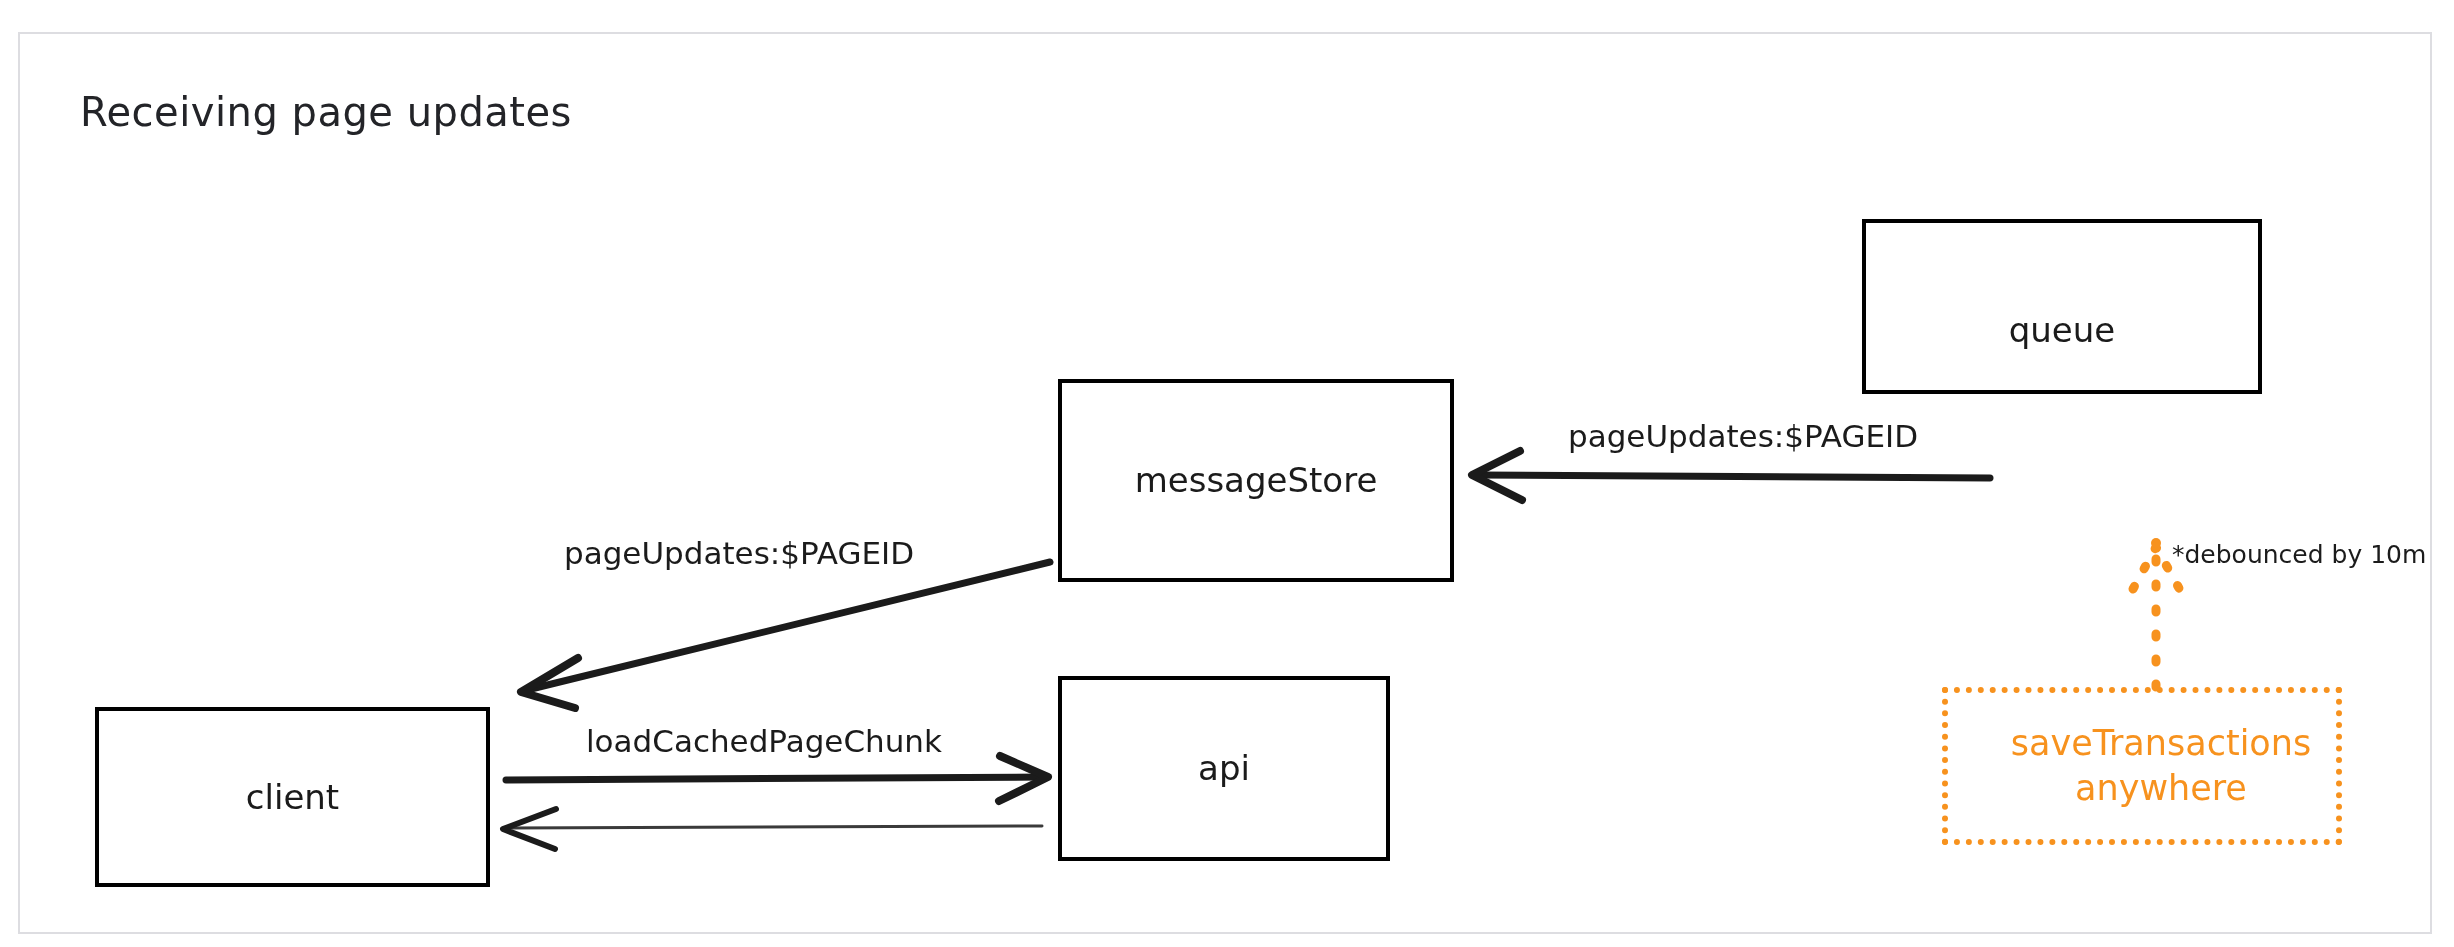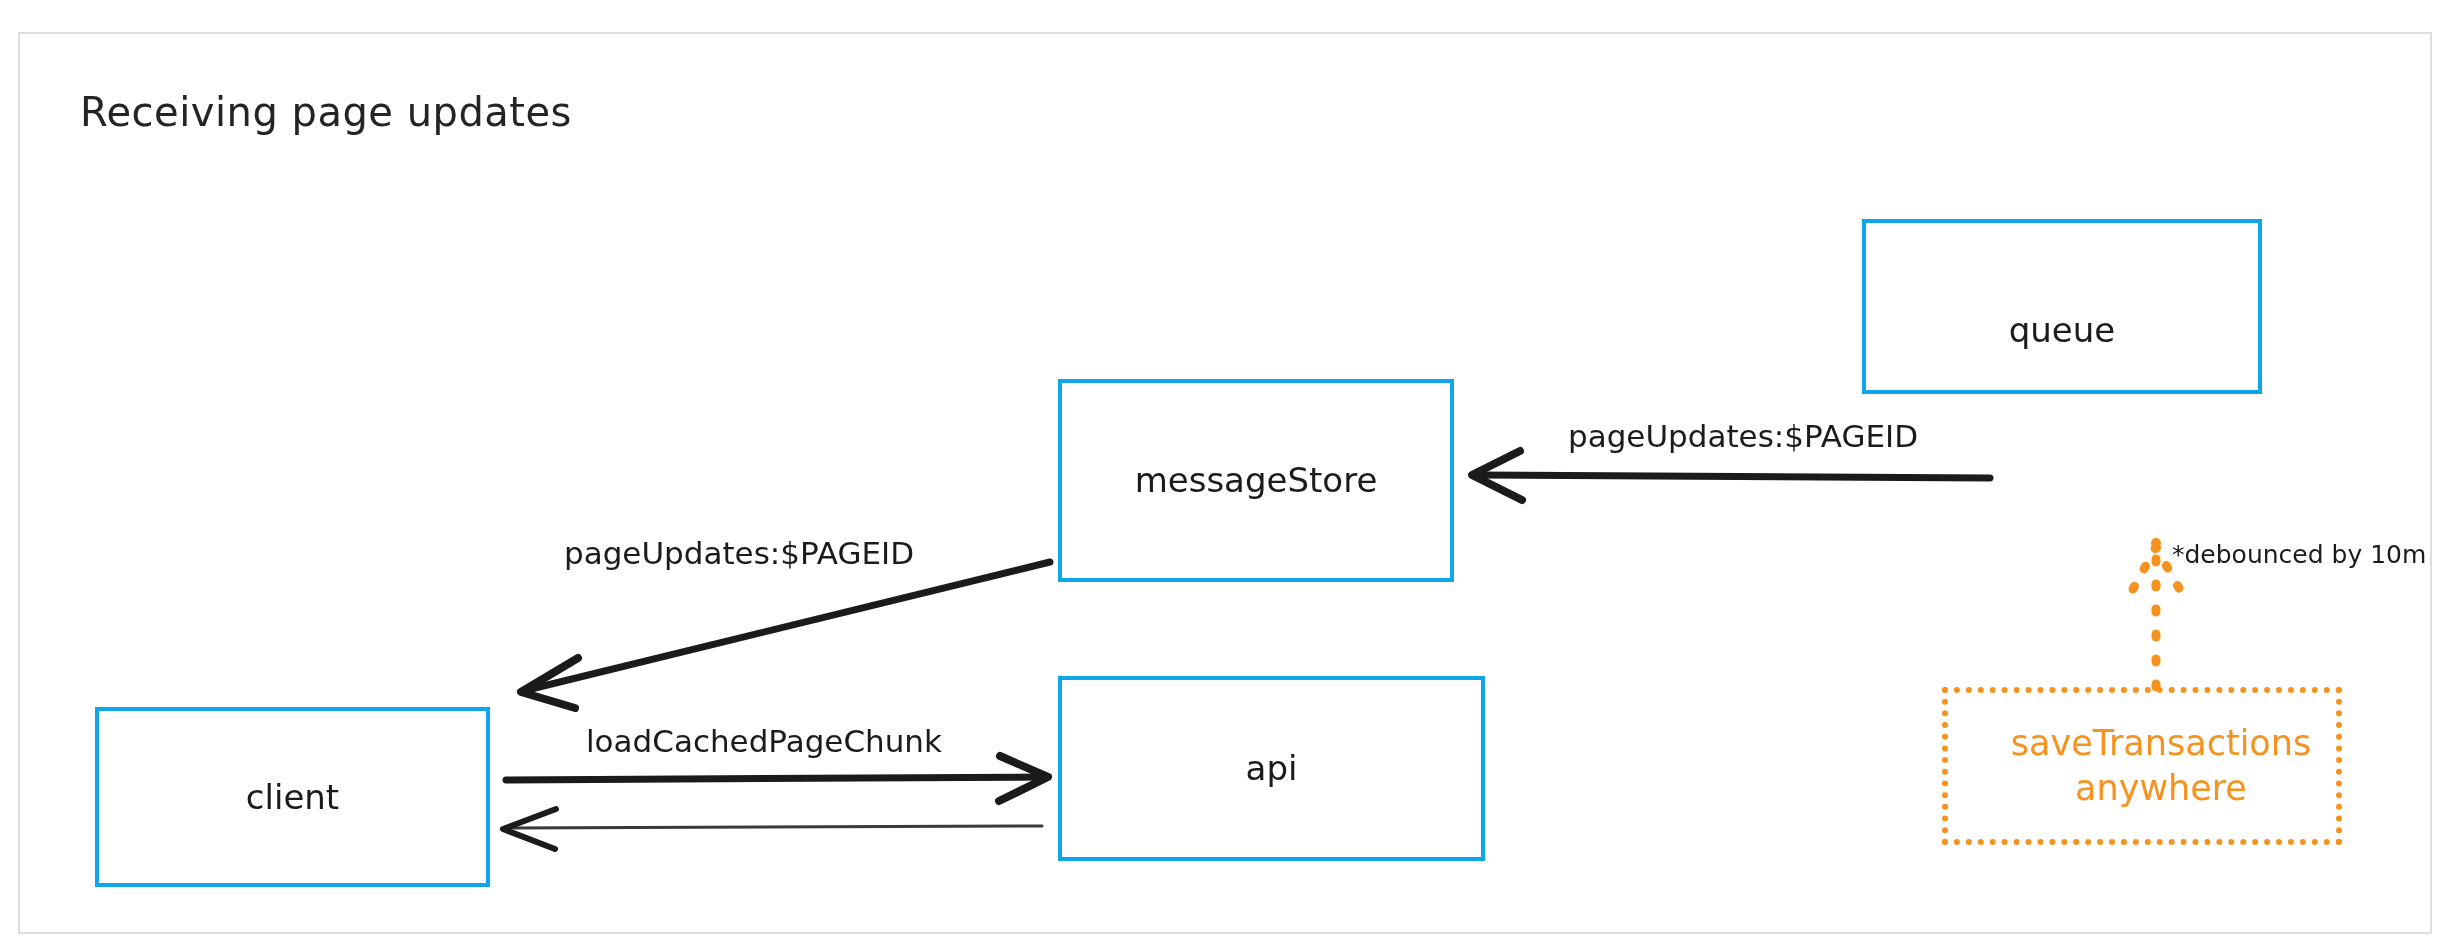--- a/index.html
+++ b/index.html
@@ -44,21 +44,21 @@
     color: #232428;
     letter-spacing: 0.5px;
     white-space: nowrap;
   }
 
   
   .node {
     position: absolute;
     box-sizing: border-box;
     background: #ffffff;
-    border: 4px solid #0ea5e9;
+    border: 4px solid #000000;
     display: flex;
     align-items: center;
     justify-content: center;
   }
   .node .node-label {
     font-size: 34px;
     color: #1b1b1b;
     text-align: center;
     line-height: 1.25;
     white-space: nowrap;
@@ -89,21 +89,21 @@
     top: 665px;
     width: 395px;
     height: 180px;
     z-index: 3;
     margin-top: 28px;
   }
 
   #node-api {
     left: 1058px;
     top: 662px;
-    width: 427px;
+    width: 332px;
     height: 185px;
     z-index: 3;
   }
 
   
   .node-dotted {
     position: absolute;
     box-sizing: border-box;
     background: #ffffff;
     border: 5px dotted #1e1e1e;

